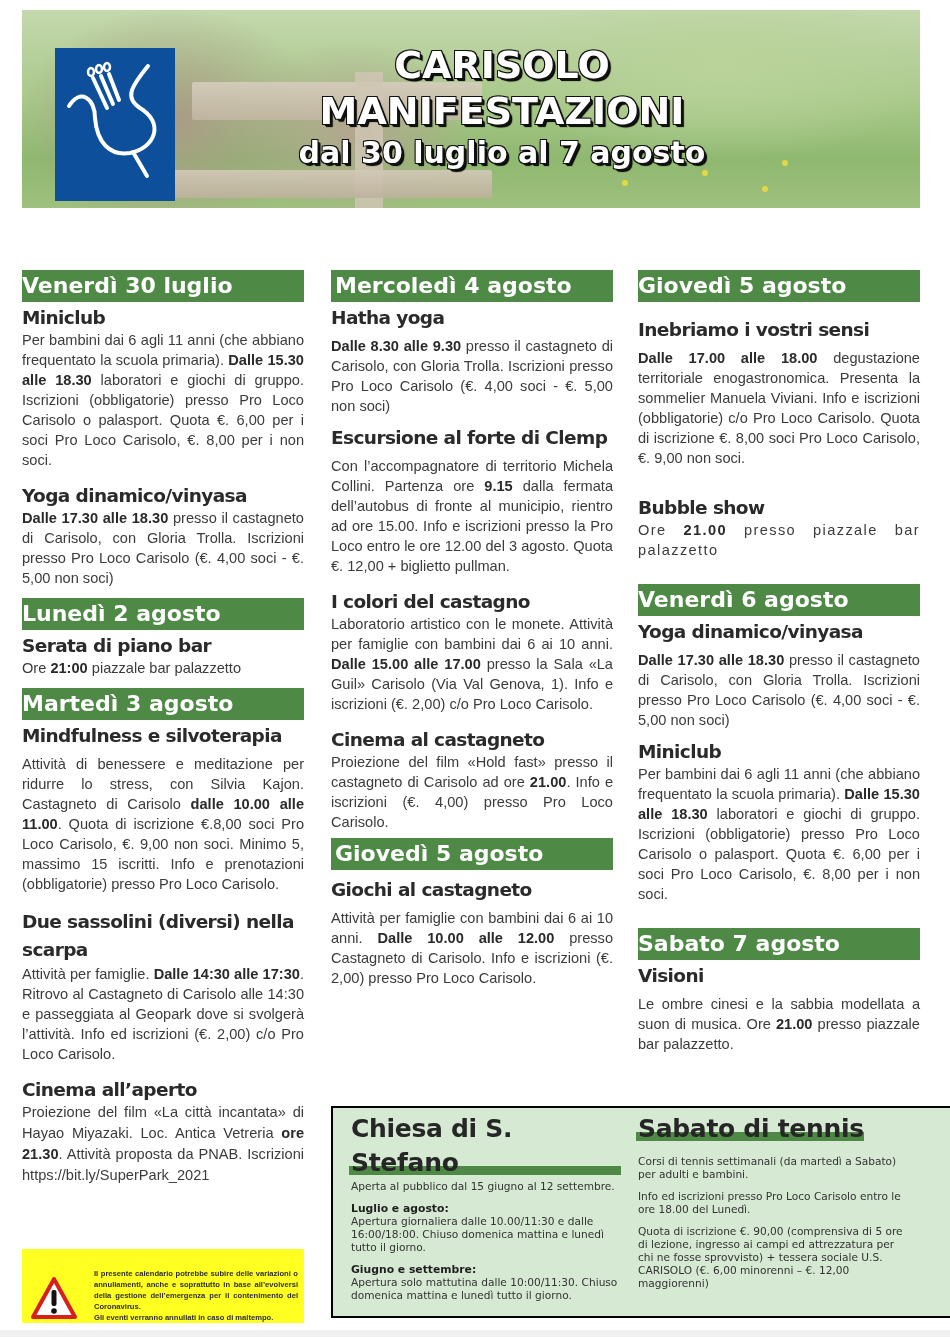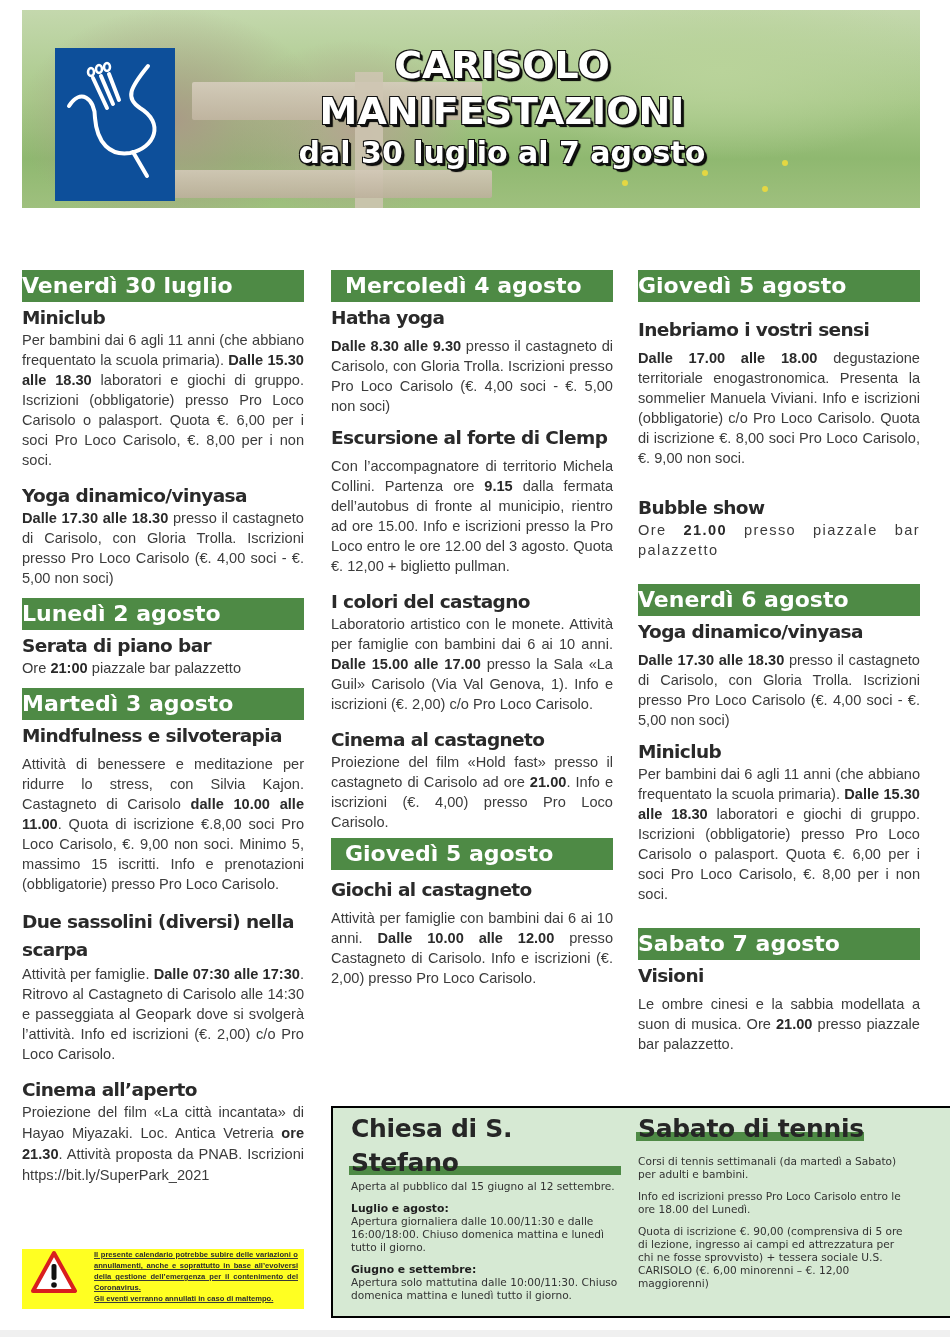--- a/index.html
+++ b/index.html
@@ -49,38 +49,38 @@
     .col1 { left: 22px; width: 282px; }
     .col2 { left: 331px; width: 282px; }
     .col3 { left: 638px; width: 282px; }
 
     .day-bar {
       background: #4e8a45; color: #ffffff; font-weight: bold;
       font-size: 22px; height: 32px; line-height: 32px;
       white-space: nowrap; overflow: hidden;
       font-family: "DejaVu Sans", sans-serif;
     }
-    .col2 .day-bar { padding-left: 14px; }
+    .col2 .day-bar { padding-left: 4px; }
     .ev-title {
       font-family: "DejaVu Sans", sans-serif; font-weight: bold; color: #2a2a2a;
       font-size: 18.5px; letter-spacing: -0.6px; line-height: 24px; margin-top: 4px;
     }
     .ev-text {
       font-family: "Liberation Sans", sans-serif; font-size: 14.6px; line-height: 20px;
       color: #3b3b3b; text-align: justify;
     }
     .ev-text b { color: #2a2a2a; }
     .gap-s { height: 6px; }
     .gap-m { height: 10px; }
     .gap-l { height: 24px; }
 
     
     .warning {
-      position: absolute; left: 22px; top: 1249px; width: 282px; height: 60px;
-      background: #ffff22; display: flex; align-items: flex-start; text-decoration: underline;
+      position: absolute; left: 22px; top: 1249px; width: 282px; height: 74px;
+      background: #ffff22; display: flex; align-items: flex-end;
     }
     .warn-icon { width: 48px; height: 48px; margin-left: 8px; flex: none; }
     .warn-text {
       font-family: "Liberation Sans", sans-serif; font-weight: bold;
       font-size: 7.6px; line-height: 11px; color: #2d2d2d; margin-left: 16px; margin-right: 6px;
       text-align: justify;
     }
 
     
     .info-box {
@@ -167,21 +167,21 @@
   <div class="ev-title">Serata di piano bar</div>
   <div class="ev-text">Ore <b>21:00</b> piazzale bar palazzetto</div>
   <div class="gap-m"></div>
 
   <div class="day-bar">Martedì 3 agosto</div>
   <div class="ev-title">Mindfulness e silvoterapia</div>
   <div class="gap-s"></div>
   <div class="ev-text">Attività di benessere e meditazione per ridurre lo stress, con Silvia Kajon. Castagneto di Carisolo <b>dalle 10.00 alle 11.00</b>. Quota di iscrizione €.8,00 soci Pro Loco Carisolo, €. 9,00 non soci. Minimo 5, massimo 15 iscritti. Info e prenotazioni (obbligatorie) presso Pro Loco Carisolo.</div>
   <div class="gap-m"></div>
   <div class="ev-title" style="line-height:28px">Due sassolini (diversi) nella scarpa</div>
-  <div class="ev-text">Attività per famiglie. <b>Dalle 07:30 alle 17:30</b>. Ritrovo al Castagneto di Carisolo alle 14:30 e passeggiata al Geopark dove si svolgerà l’attività.  Info ed iscrizioni (€. 2,00) c/o Pro Loco Carisolo.</div>
+  <div class="ev-text">Attività per famiglie. <b>Dalle 14:30 alle 17:30</b>. Ritrovo al Castagneto di Carisolo alle 14:30 e passeggiata al Geopark dove si svolgerà l’attività.  Info ed iscrizioni (€. 2,00) c/o Pro Loco Carisolo.</div>
   <div class="gap-m"></div>
   <div class="ev-title">Cinema all’aperto</div>
   <div class="ev-text" style="line-height:21px">Proiezione del film «La città incantata» di Hayao Miyazaki. Loc. Antica Vetreria <b>ore 21.30</b>. Attività proposta da PNAB. Iscrizioni <span>https://bit.ly/SuperPark_2021</span></div>
 </div>
 
 <div class="warning">
   <svg class="warn-icon" viewBox="0 0 48 48">
     <polygon points="24,4 45,42 3,42" fill="#ffffff" stroke="#d91e1e" stroke-width="4" stroke-linejoin="round"></polygon>
     <rect x="21.5" y="15" width="5" height="16" rx="2" fill="#111"></rect>
     <circle cx="24" cy="36" r="2.8" fill="#111"></circle>

